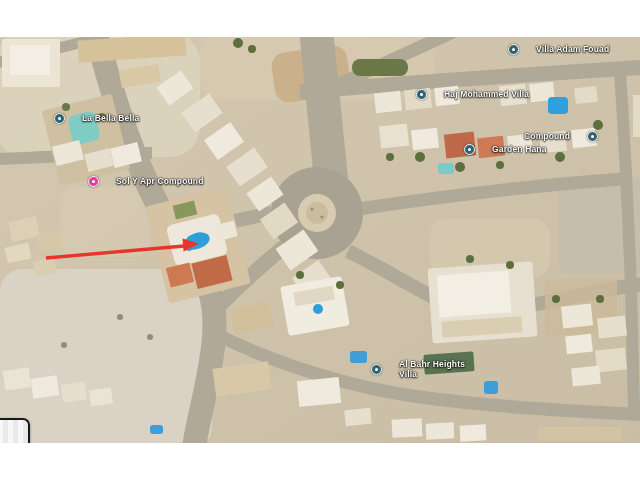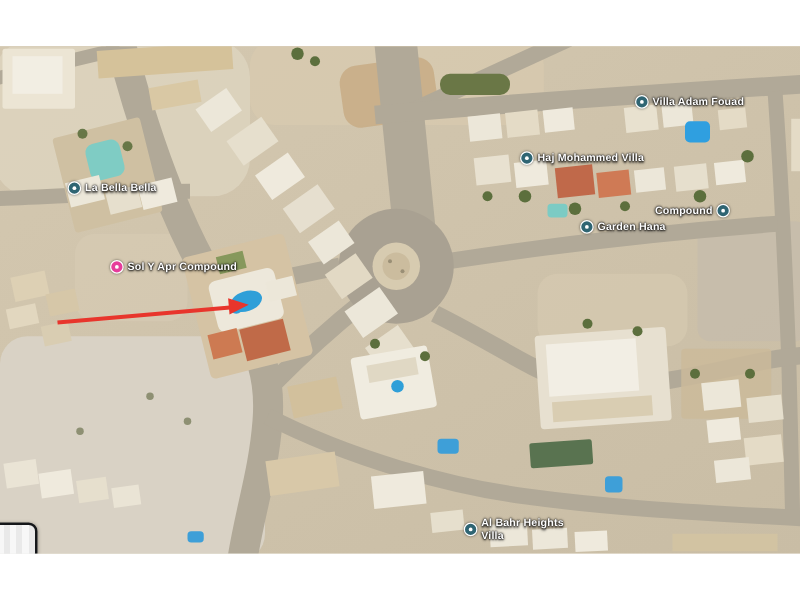--- a/index.html
+++ b/index.html
@@ -10,22 +10,22 @@
   .bar{position:absolute;left:0;width:640px;background:#ffffff;}
   .bar.top{top:0;height:37px;}
   .bar.bottom{top:443px;height:37px;}
   .map{
     position:absolute;left:0;top:37px;width:640px;height:406px;
     overflow:hidden;background:#cfc3ab;
   }
   .map svg{position:absolute;left:0;top:0;}
   
   .plabel{
-    position:absolute;display:flex;align-items:center;gap:3px;
-    pointer-events:auto;white-space:nowrap;margin-top:32px;
+    position:absolute;display:flex;align-items:center;gap:17px;
+    pointer-events:auto;white-space:nowrap;
   }
   .plabel .txt{
     color:#fff;font-size:8.5px;font-weight:600;letter-spacing:.15px;
     text-shadow:0 0 1px #000,0 0 2px #000,0 1px 2px rgba(0,0,0,.85);
     line-height:9.5px;
   }
   .plabel .txtcol{display:flex;flex-direction:column;}
   .poi{
     width:9px;height:9px;border-radius:50%;flex:0 0 auto;
     background:#2f6573;border:1.5px solid #fff;
@@ -258,21 +258,21 @@
         </span>
     </div>
 
     <div class="plabel" style="left:464px;top:107px">
       <span class="poi">
           <span class="dot"></span>
         </span>
       <span class="txt">Garden Hana</span>
     </div>
 
-    <div class="plabel" style="left:371px;top:345px">
+    <div class="plabel" style="left:371px;top:323px">
       <span class="poi">
           <span class="dot"></span>
         </span>
       <span class="txtcol">
         <span class="txt">Al Bahr Heights</span>
         <span class="txt">Villa</span>
       </span>
     </div>
 
     <div class="inset"></div>

